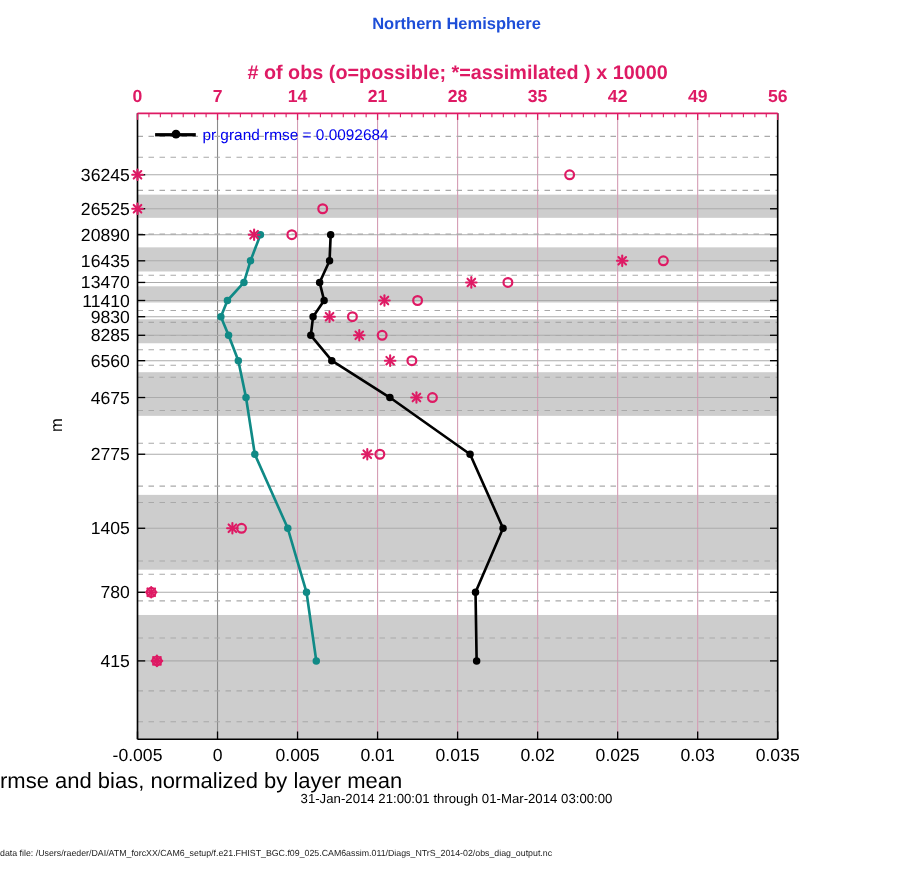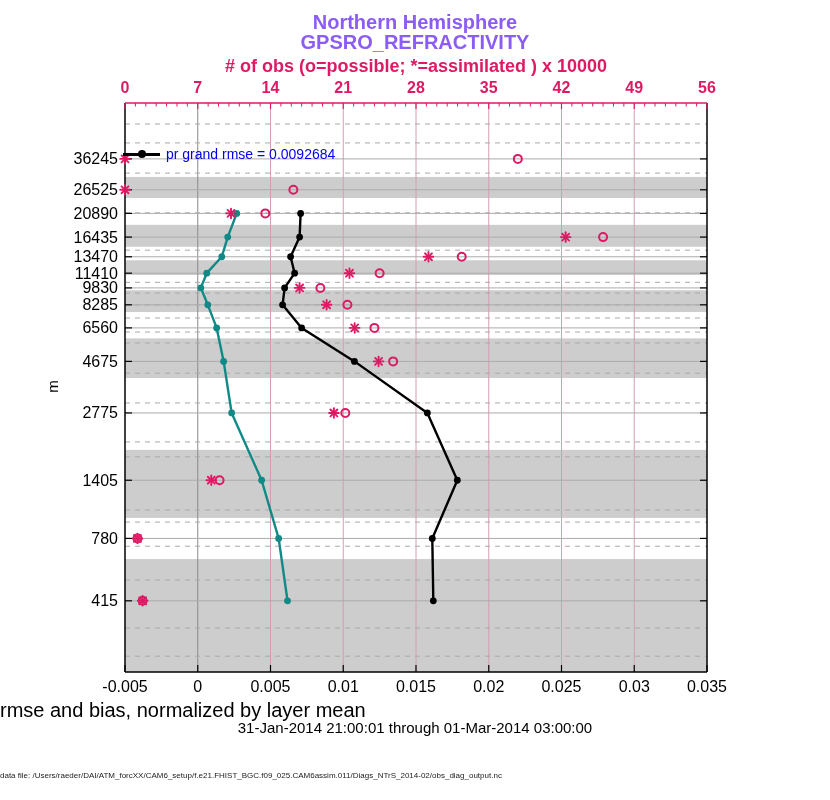--- a/index.html
+++ b/index.html
@@ -1,47 +1,46 @@
 <!DOCTYPE html>
 <html><head>
 <meta charset="utf-8">
 <style>
   html,body{margin:0;padding:0;background:#ffffff;}
   .figure{
     position:relative;width:830px;height:800px;background:#ffffff;overflow:hidden;
     font-family:"Liberation Sans",sans-serif;
   }
   .title-block{position:absolute;top:12px;left:0;right:0;text-align:center;
-    font-weight:bold;font-size:20px;color:#8b5cf6;line-height:20px;}
+    font-weight:bold;font-size:15px;color:#1d4ed8;line-height:20px;}
   .obs-axis-label{position:absolute;top:56px;left:125px;width:582px;text-align:center;
     font-weight:bold;font-size:18px;color:#DE1A64;}
   .plot-svg{position:absolute;left:0;top:0;}
-  .legend{position:absolute;left:123px;top:113px;margin-top:32px;}
+  .legend{position:absolute;left:141px;top:113px;}
   .legend-row{display:flex;align-items:center;height:18px;}
   .legend-swatch{position:relative;width:37px;height:3px;margin-right:6px;}
   .legend-swatch .dot{position:absolute;left:50%;top:50%;width:8px;height:8px;border-radius:50%;
     transform:translate(-50%,-50%);}
   .legend-text{font-size:14px;color:#0000EE;}
   .y-axis-label{position:absolute;left:46px;top:378px;font-size:15px;color:#000;
     transform:rotate(-90deg);transform-origin:center;}
   .x-axis-label{position:absolute;top:699px;left:0;right:0;
     font-size:20px;color:#000;}
   .date-range{position:absolute;top:719px;left:0;right:0;text-align:center;
-    font-size:15px;color:#000;}
+    font-size:12px;color:#000;}
   .data-file{position:absolute;top:771px;left:0;right:0;
     font-size:8px;color:#222;}
 </style>
 </head>
 <body>
 
 <div class="figure">
 
   <div class="title-block">
     <div>Northern Hemisphere</div>
-    <div>GPSRO_REFRACTIVITY</div>
   </div>
 
   <div class="obs-axis-label"># of obs (o=possible; *=assimilated ) x 10000</div>
 
   <svg id="plot" class="plot-svg" width="830" height="800" viewBox="0 0 830 800">
       <rect x="125" y="176.94330266986373" width="582" height="21.08413140354878" fill="#CDCDCD"></rect>
       <rect x="125" y="224.86190876684668" width="582" height="21.92860633656619" fill="#CDCDCD"></rect>
       <rect x="125" y="260.27706568393495" width="582" height="14.73461283425246" fill="#CDCDCD"></rect>
       <rect x="125" y="290.25200299765675" width="582" height="21.80427212054485" fill="#CDCDCD"></rect>
       <rect x="125" y="338.38123448241953" width="582" height="39.668839639284215" fill="#CDCDCD"></rect>

